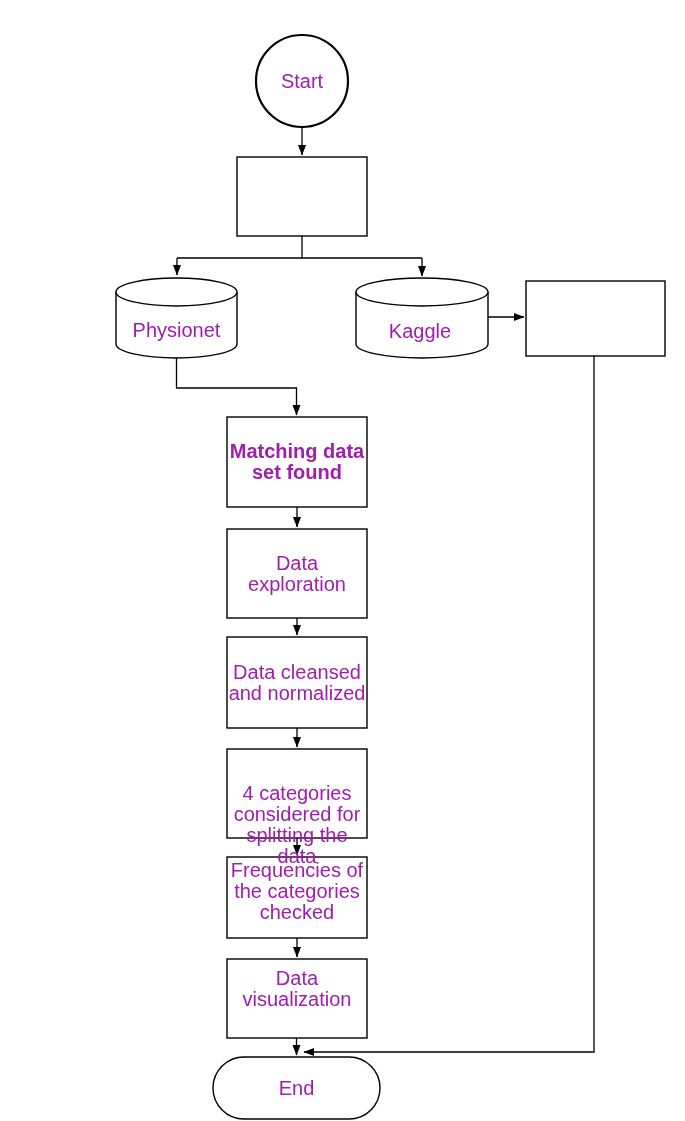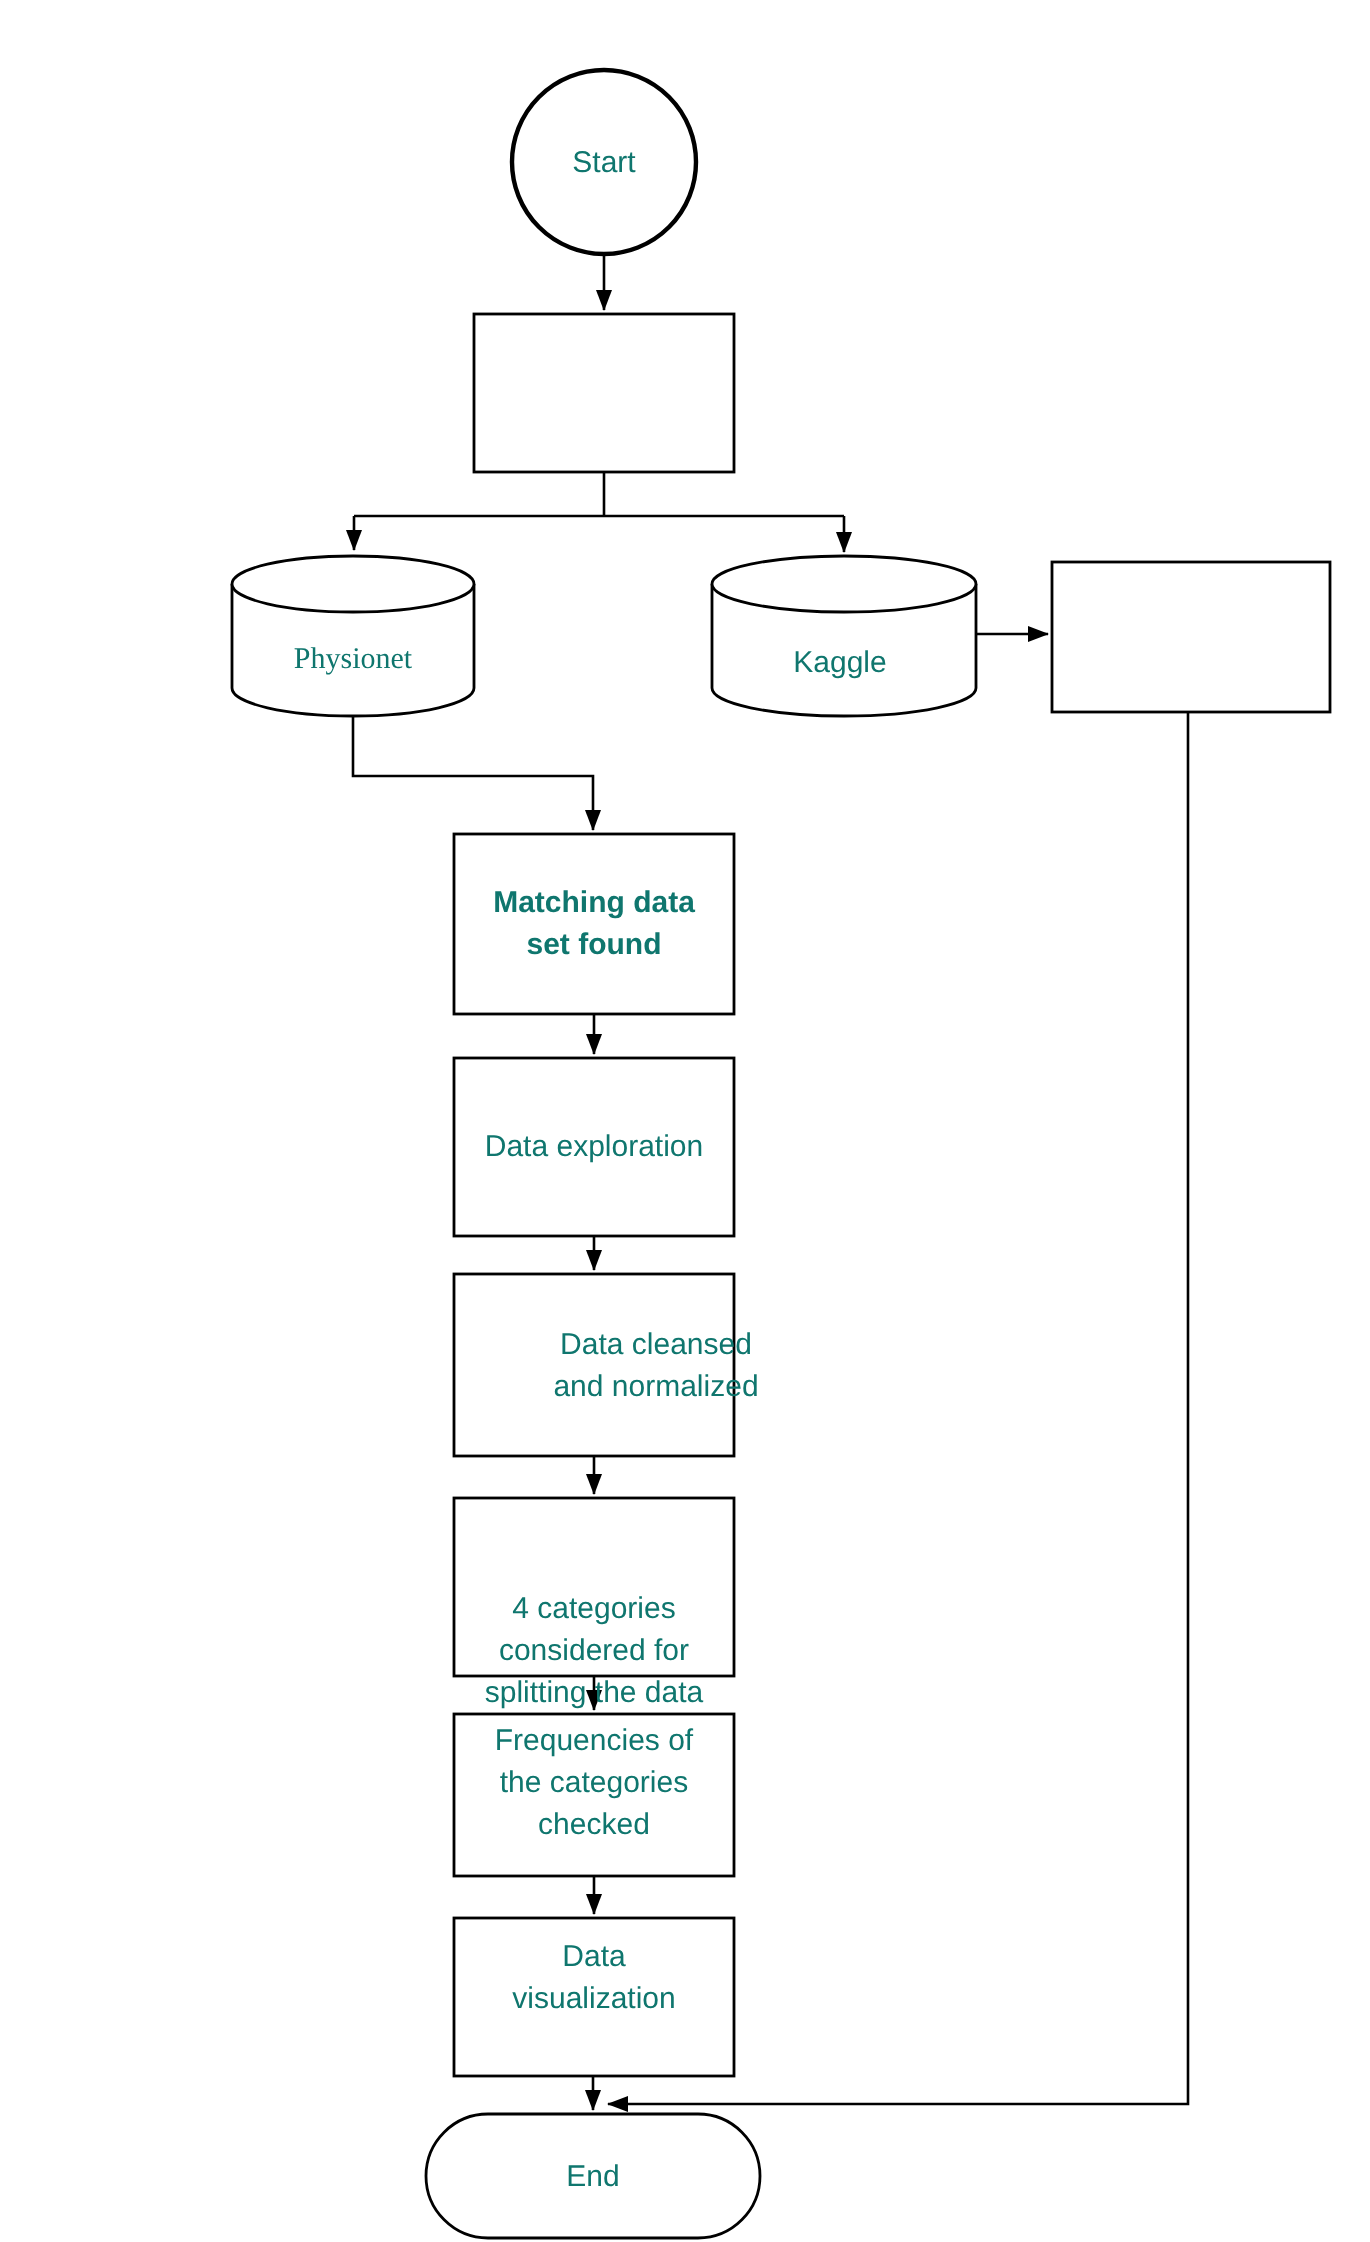--- a/index.html
+++ b/index.html
@@ -20,23 +20,23 @@
     left: 0;
     top: 0;
   }
   .node-label {
     position: absolute;
     display: flex;
     align-items: center;
     justify-content: center;
     text-align: center;
     white-space: pre-line;
-    font-size: 15px;
+    font-size: 20px;
     line-height: 21px;
-    color: #0f766e;
+    color: #a21caf;
     pointer-events: none;
   }
 </style>
 </head>
 <body>
 
 <div id="canvas">
 
   <svg id="diagram-svg" width="685" height="1121" viewBox="0 0 685 1121">
     <defs>
@@ -88,31 +88,31 @@
       <rect x="227" y="857" width="140" height="81" stroke-width="1.4"></rect>
       <rect x="227" y="959" width="140" height="79" stroke-width="1.4"></rect>
 
       <rect x="213" y="1057" width="167" height="62" rx="31" ry="31" stroke-width="1.4"></rect>
     </g>
   </svg>
 
   <div class="node-label" style="left:255px; top:39px; width:94px; height:84px;">Start</div>
 
 
-  <div class="node-label" style="left:116px; top:302px; width:121px; height:56px;font-family:Liberation Serif, serif;">Physionet</div>
+  <div class="node-label" style="left:116px; top:302px; width:121px; height:56px;">Physionet</div>
 
   <div class="node-label" style="left:356px; top:302px; width:128px; height:58px;">Kaggle</div>
 
 
   <div class="node-label" style="left:227px; top:417px; width:140px; height:90px;font-weight:bold;">Matching data
 set found</div>
 
   <div class="node-label" style="left:227px; top:529px; width:140px; height:89px;">Data exploration</div>
 
-  <div class="node-label" style="left:227px; top:637px; width:140px; height:91px;margin-left:31px;">Data cleansed
+  <div class="node-label" style="left:227px; top:637px; width:140px; height:91px;">Data cleansed
 and normalized</div>
 
   <div class="node-label" style="left:227px; top:774px; width:140px; height:102px;">4 categories
 considered for
 splitting the data</div>
 
   <div class="node-label" style="left:227px; top:857px; width:140px; height:69px;">Frequencies of
 the categories
 checked</div>
 

